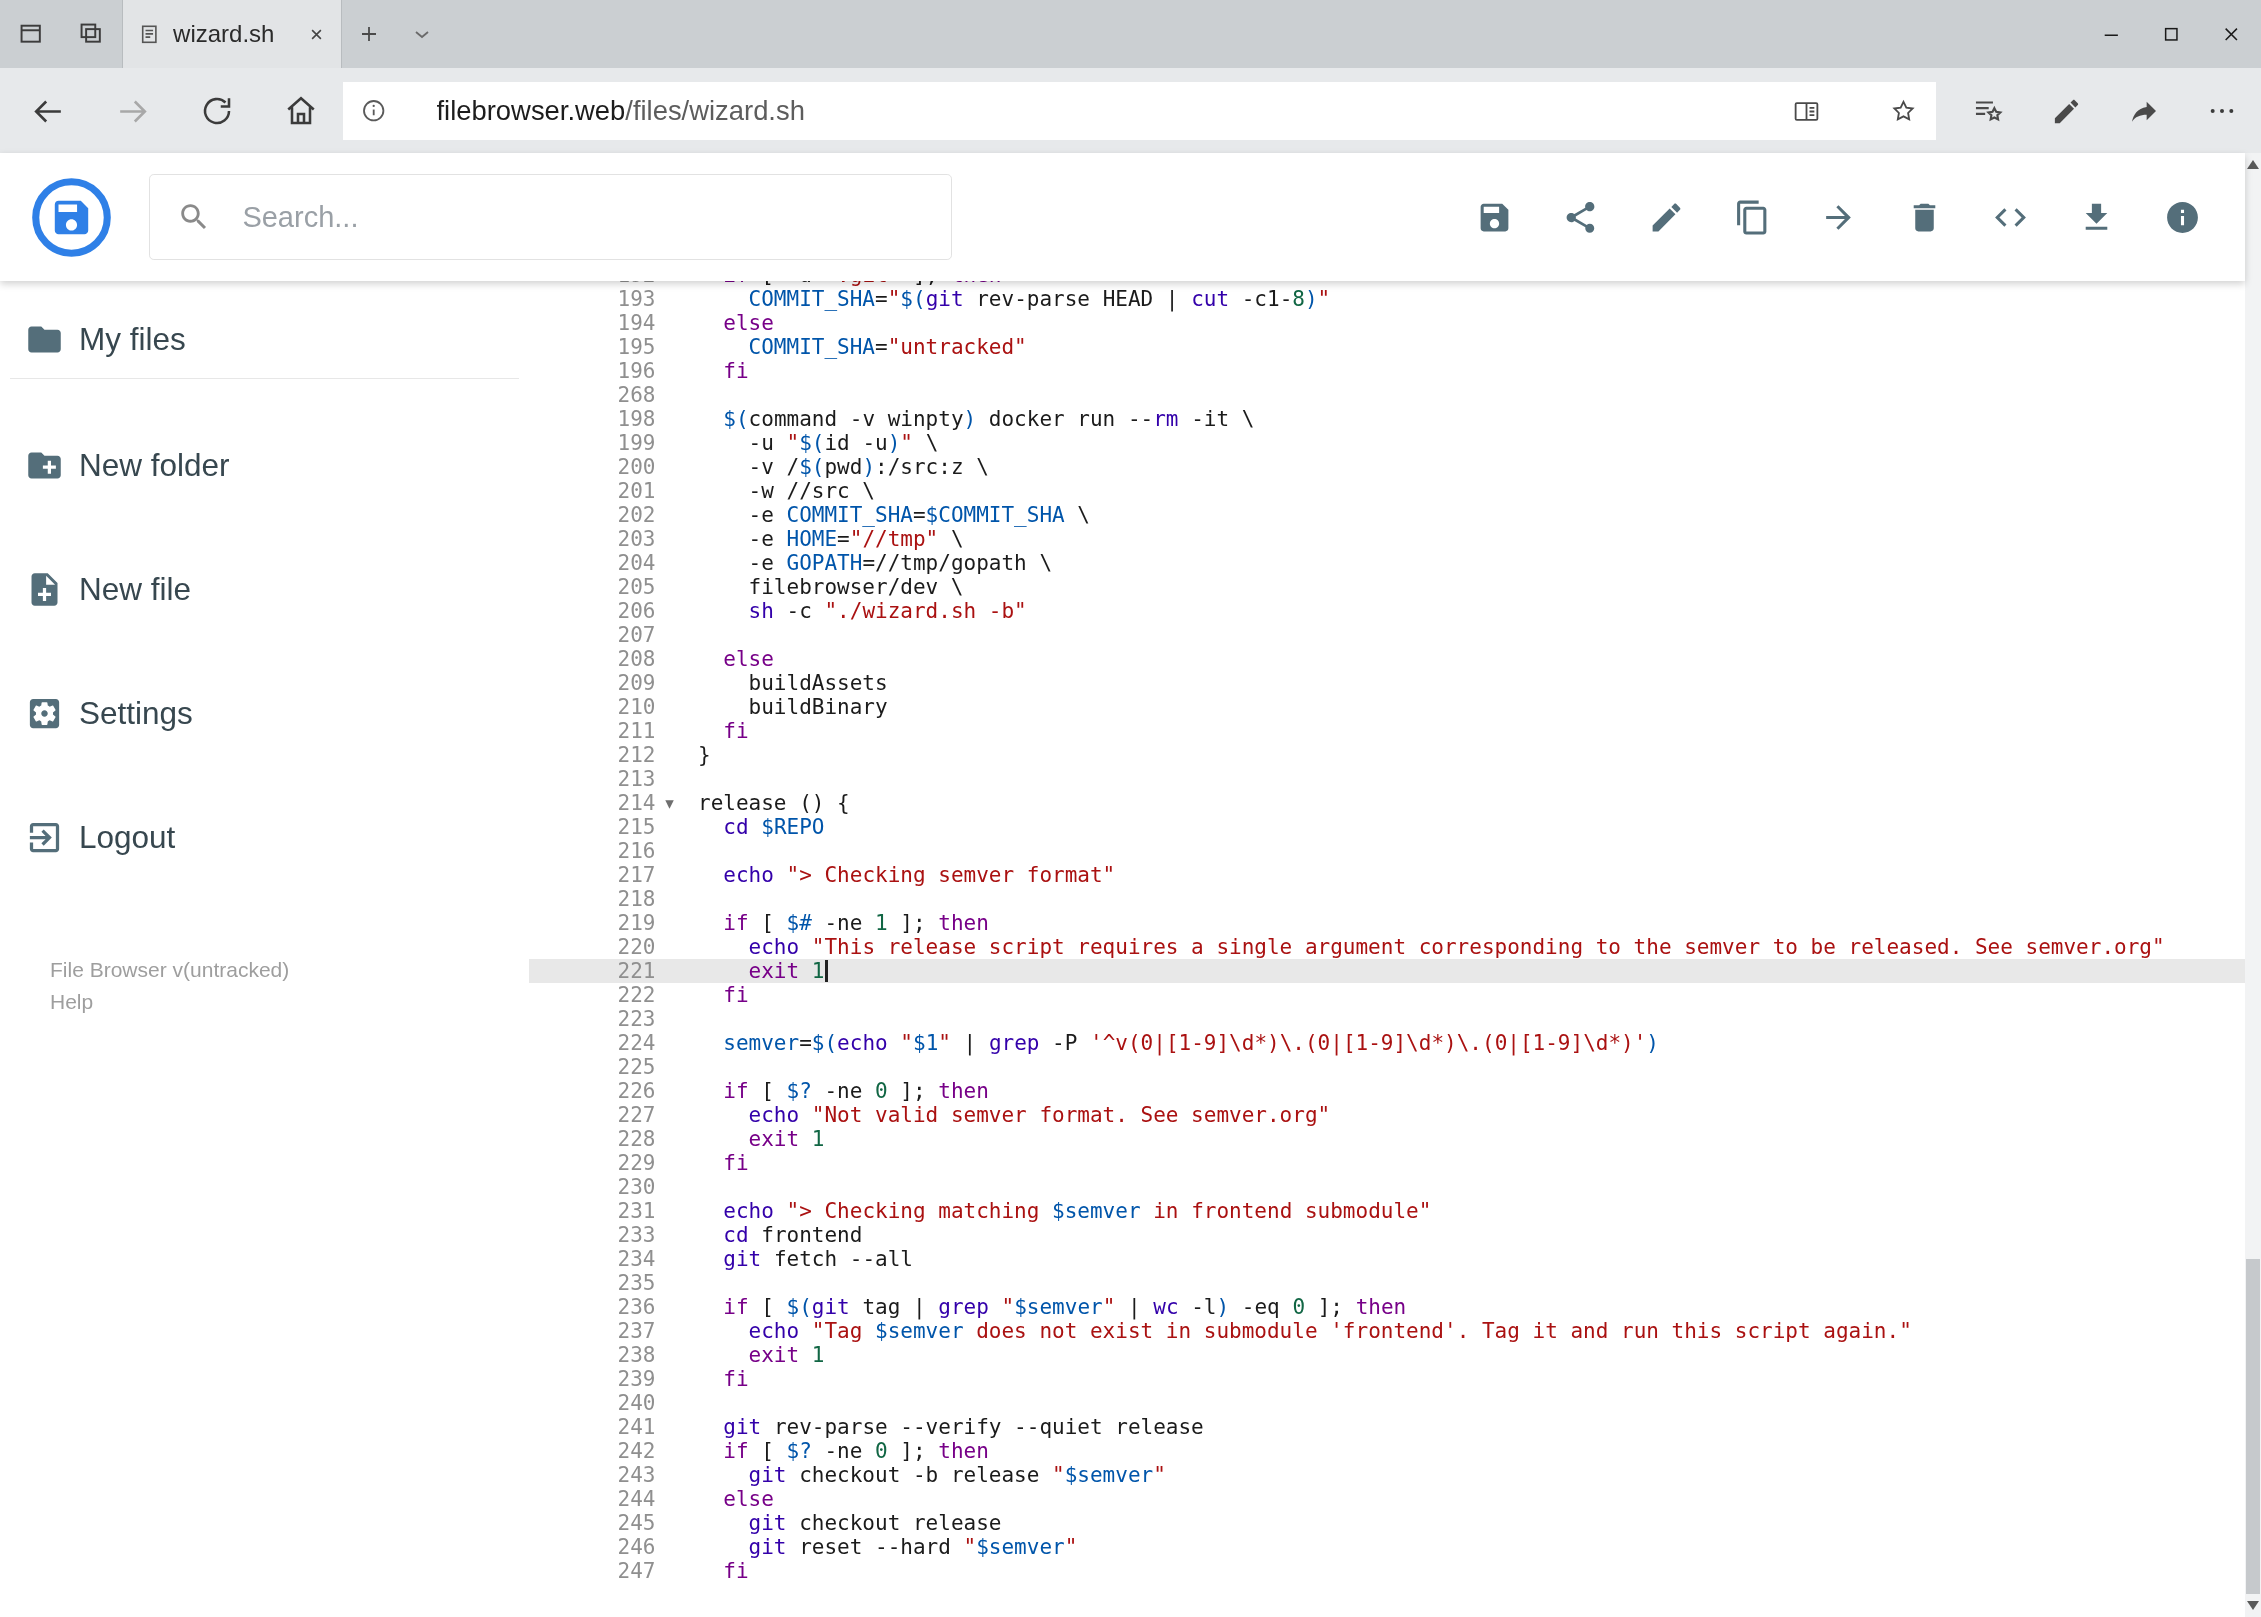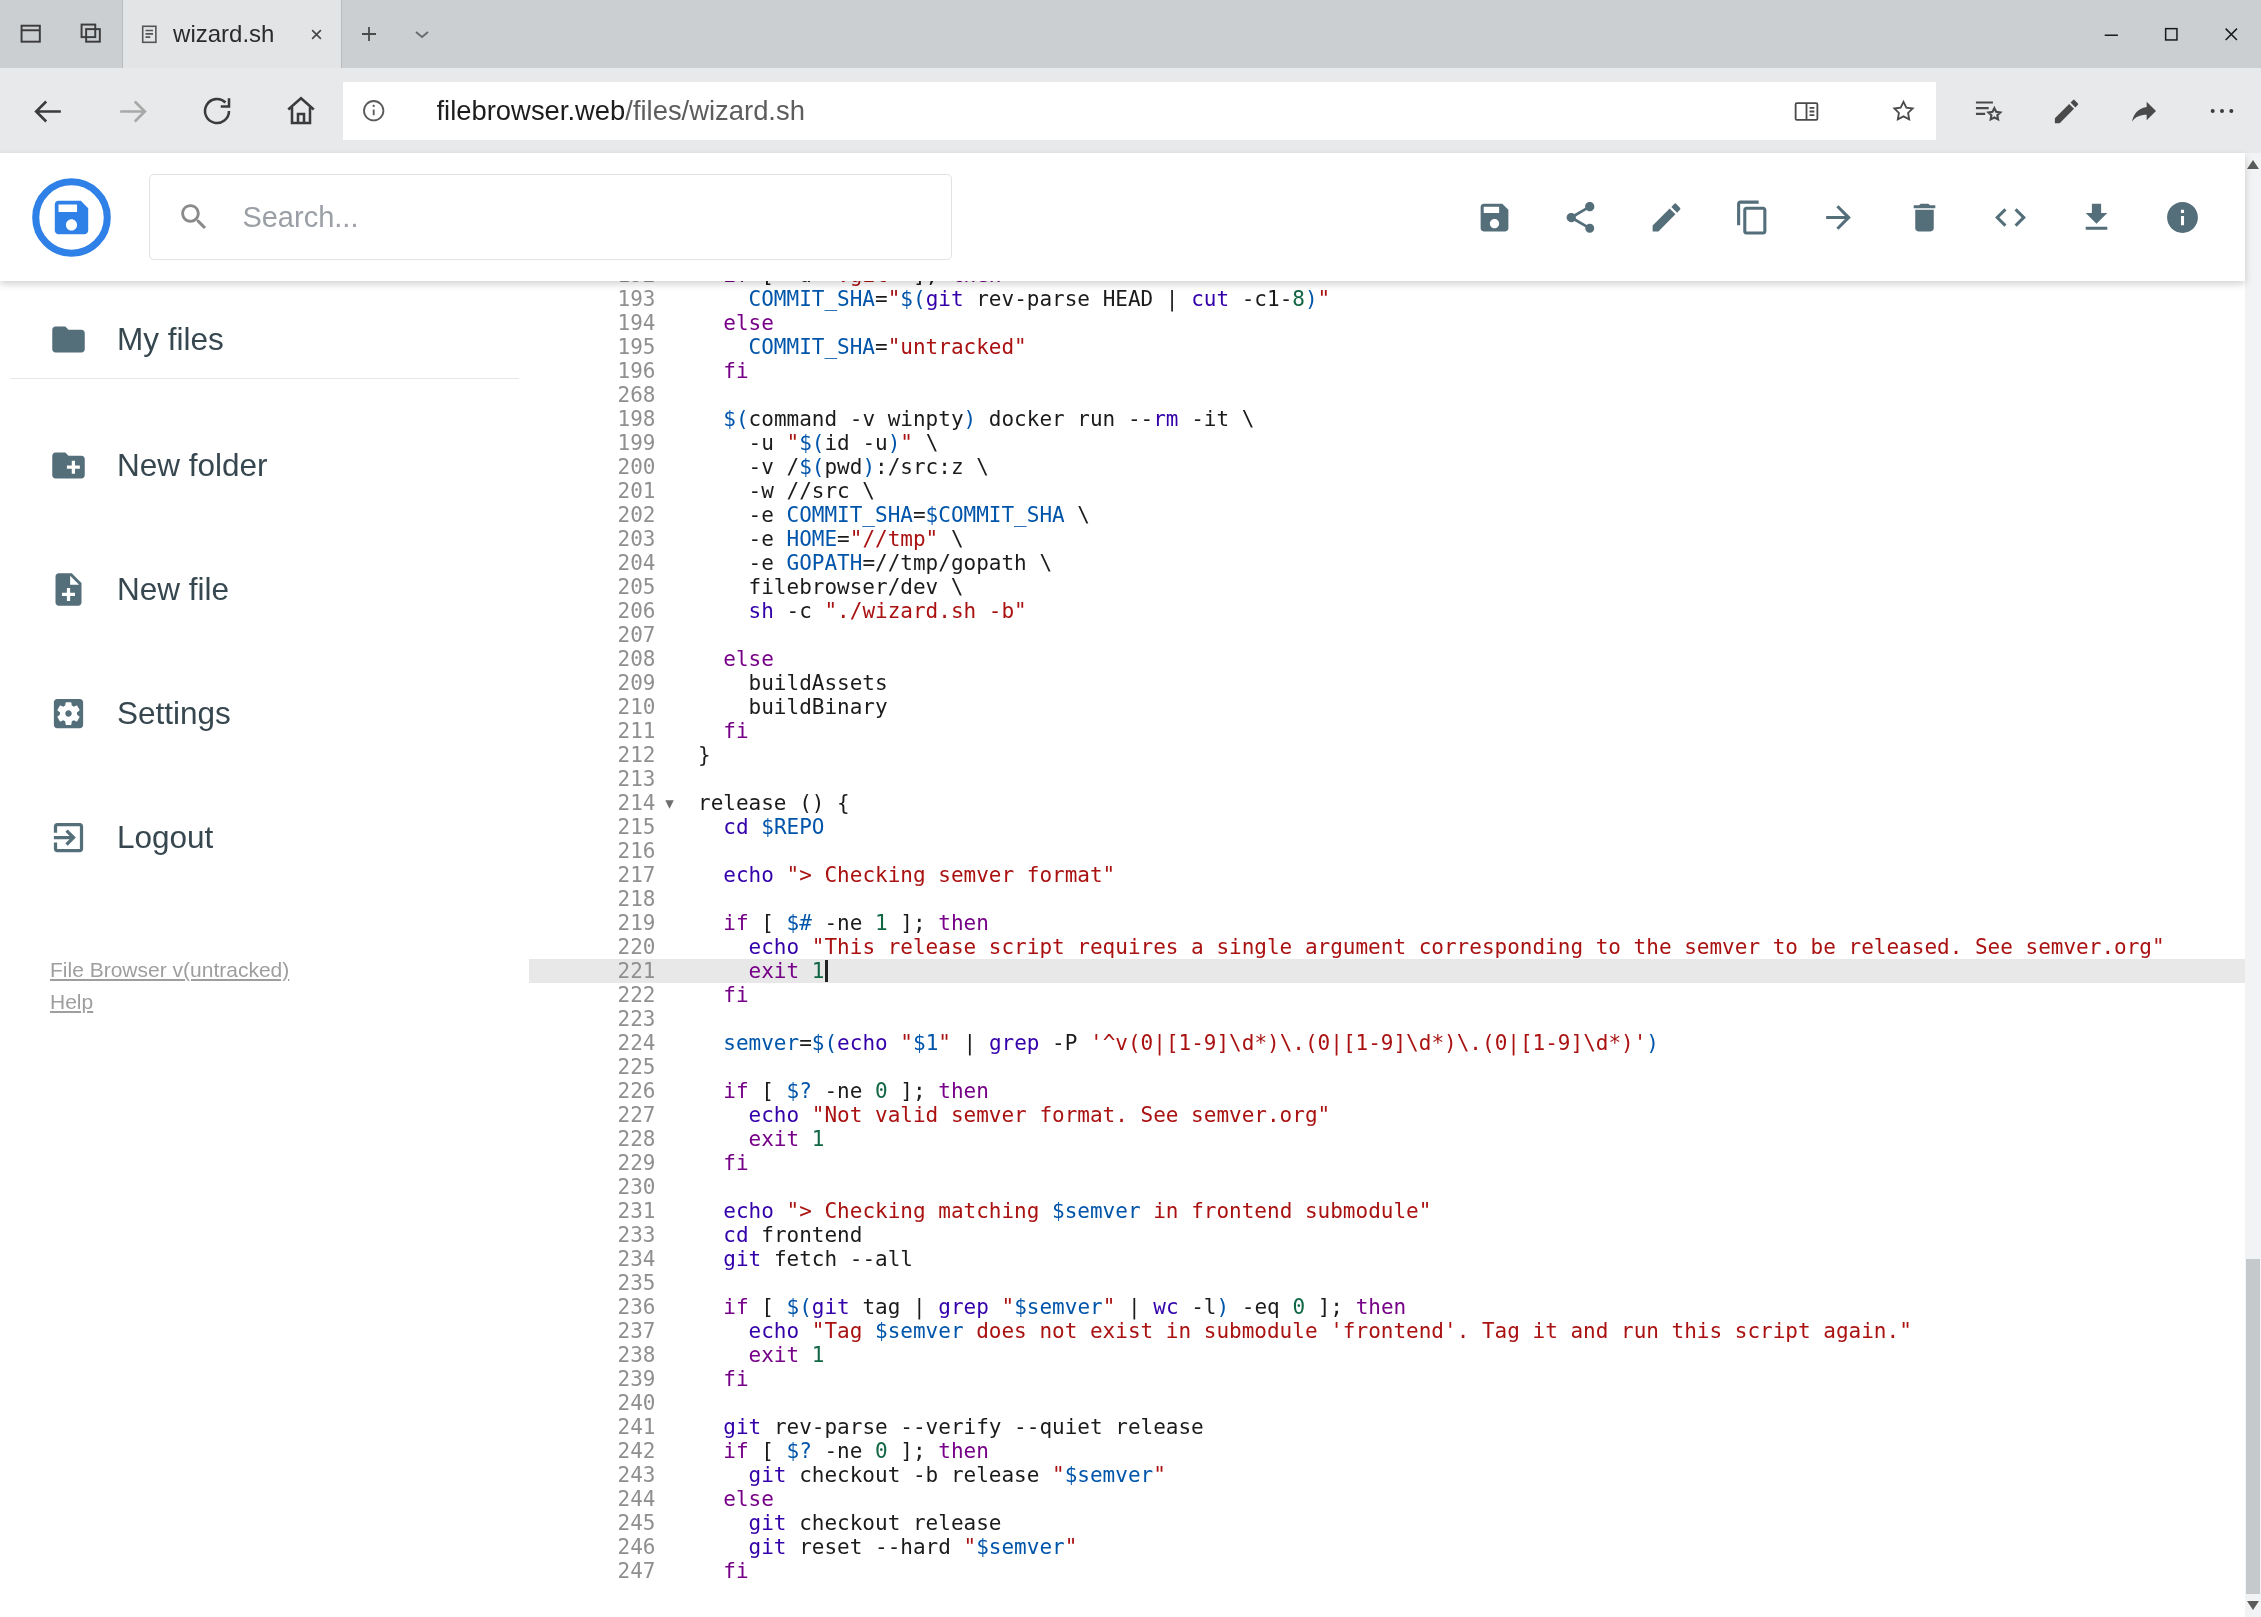--- a/index.html
+++ b/index.html
@@ -43,27 +43,27 @@
   .searchbox input { border:none; outline:none; font-family:inherit; font-size:29px; color:#333; width:662px; background:transparent; }
   .searchbox input::placeholder { color:#9aa0a6; }
   .actions { margin-left:auto; margin-right:44px; display:flex; gap:49px; }
   .action-btn { width:37px; height:37px; display:flex; align-items:center; justify-content:center; }
   .action-btn svg { fill:#546e7a; }
 
   .content { position:absolute; top:128px; left:0; right:16px; bottom:0; display:flex; }
 
   
   .sidebar { width:529px; flex:none; padding-top:20px; }
-  .sb-item { height:77px; display:flex; align-items:center; padding-left:49px; gap:29px; cursor:default; }
+  .sb-item { height:77px; display:flex; align-items:center; padding-left:25px; gap:15px; cursor:default; }
   .sb-item.tall { height:124px; }
   .sb-icon { width:39px; height:39px; flex:none; display:flex; }
   .sb-icon svg { fill:#546e7a; }
   .sb-label { font-size:31.5px; color:#37474f; }
   .sb-divider { border-top:1.6px solid #e7e7e7; margin:0 9.7px 24px 9.7px; }
-  .sb-footer { margin-top:55px; padding-left:50px; font-size:21px; color:#9e9e9e; line-height:31.5px;text-decoration:underline; }
+  .sb-footer { margin-top:55px; padding-left:50px; font-size:21px; color:#9e9e9e; line-height:31.5px; }
 
   
   .editor { flex:1; position:relative; overflow:hidden; background:#fff; }
   .cm { position:absolute; top:-18px; left:0; right:0; }
   .cm-row { display:flex; height:24px; line-height:24px; font-family:"DejaVu Sans Mono","Liberation Mono",monospace;
             font-size:21px; white-space:pre; color:#1b1b1b; }
   .cm-row.active { background:#e8e8e8; }
   .cm-gut { width:133px; flex:none; text-align:right; padding-right:6.5px; color:#8f8f8f; }
   .cm-fold { width:36px; flex:none; color:#6f6f6f; font-size:17px; padding-left:3.2px; font-family:"DejaVu Sans",sans-serif; }
   .cm-code { flex:1; }

